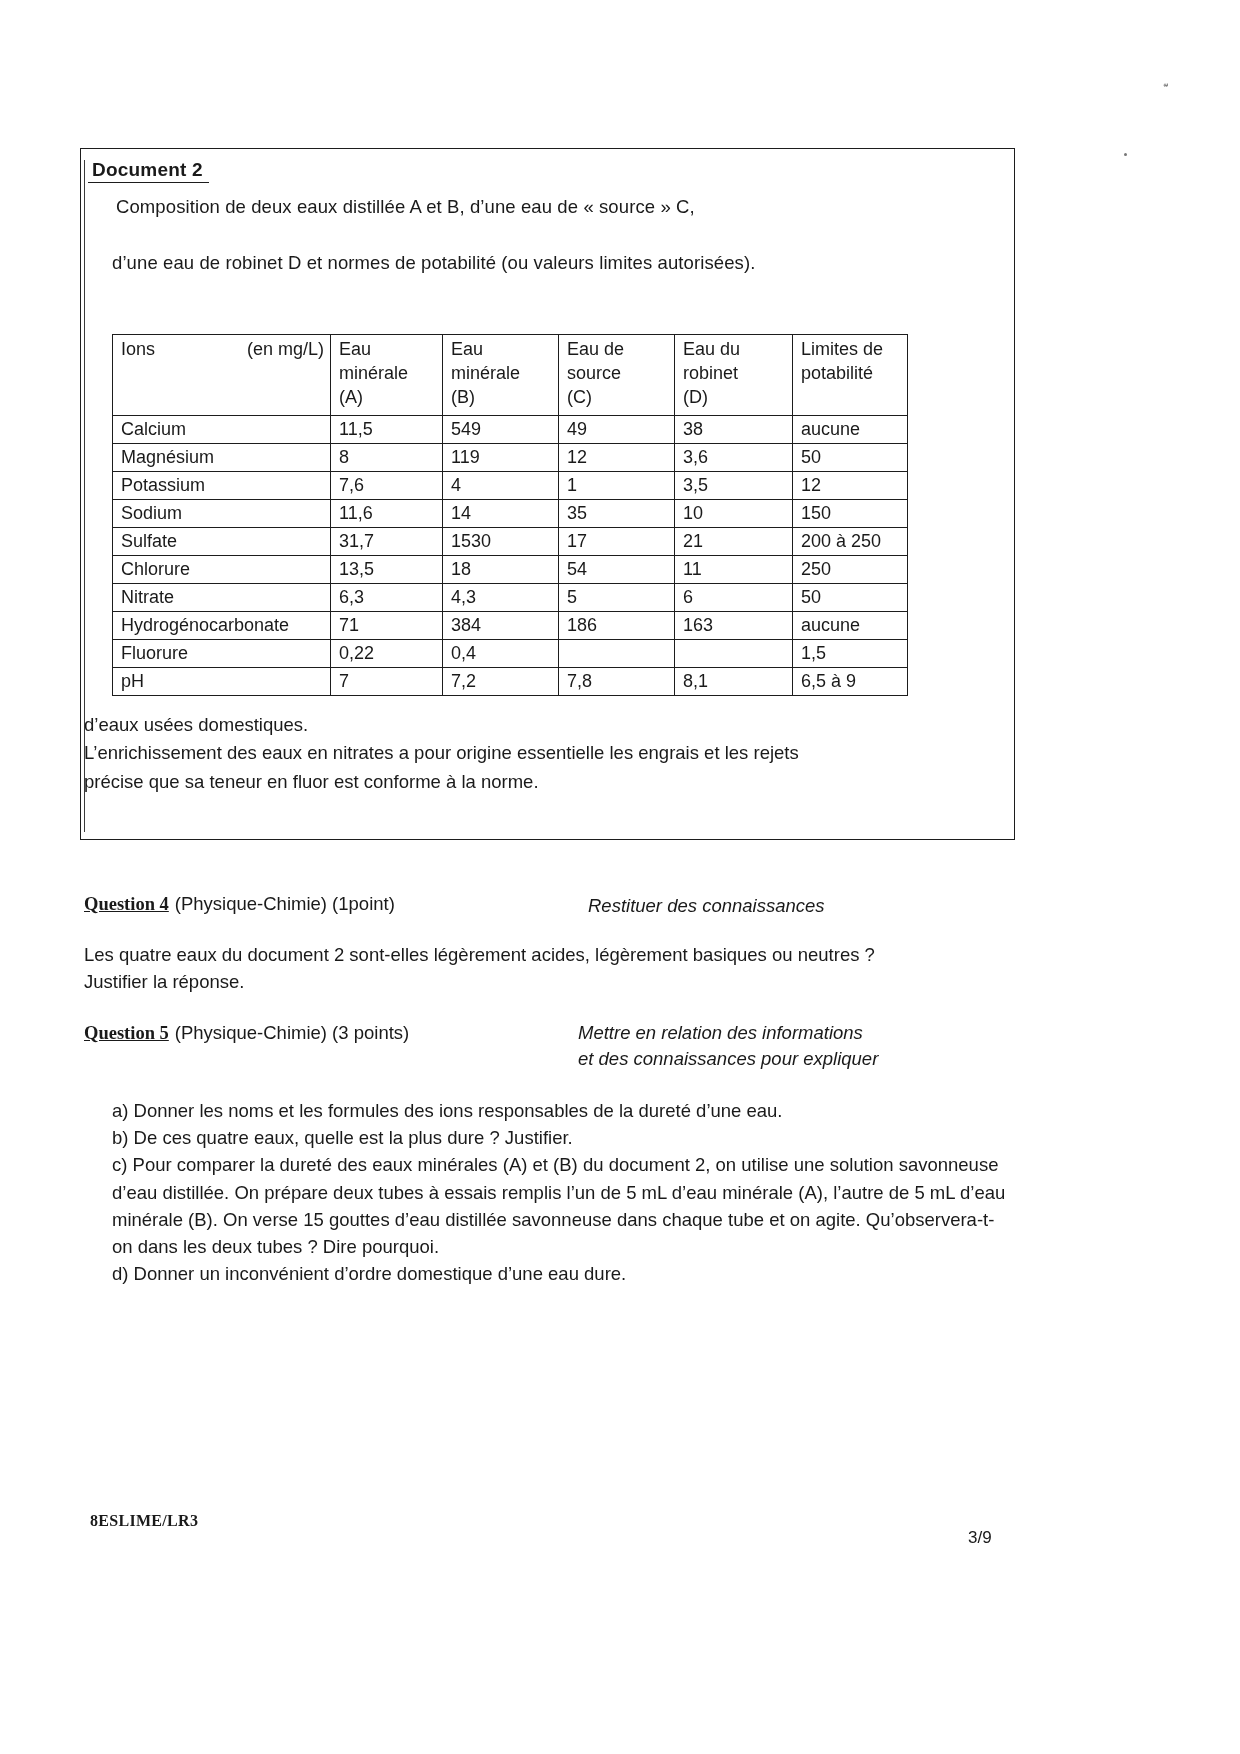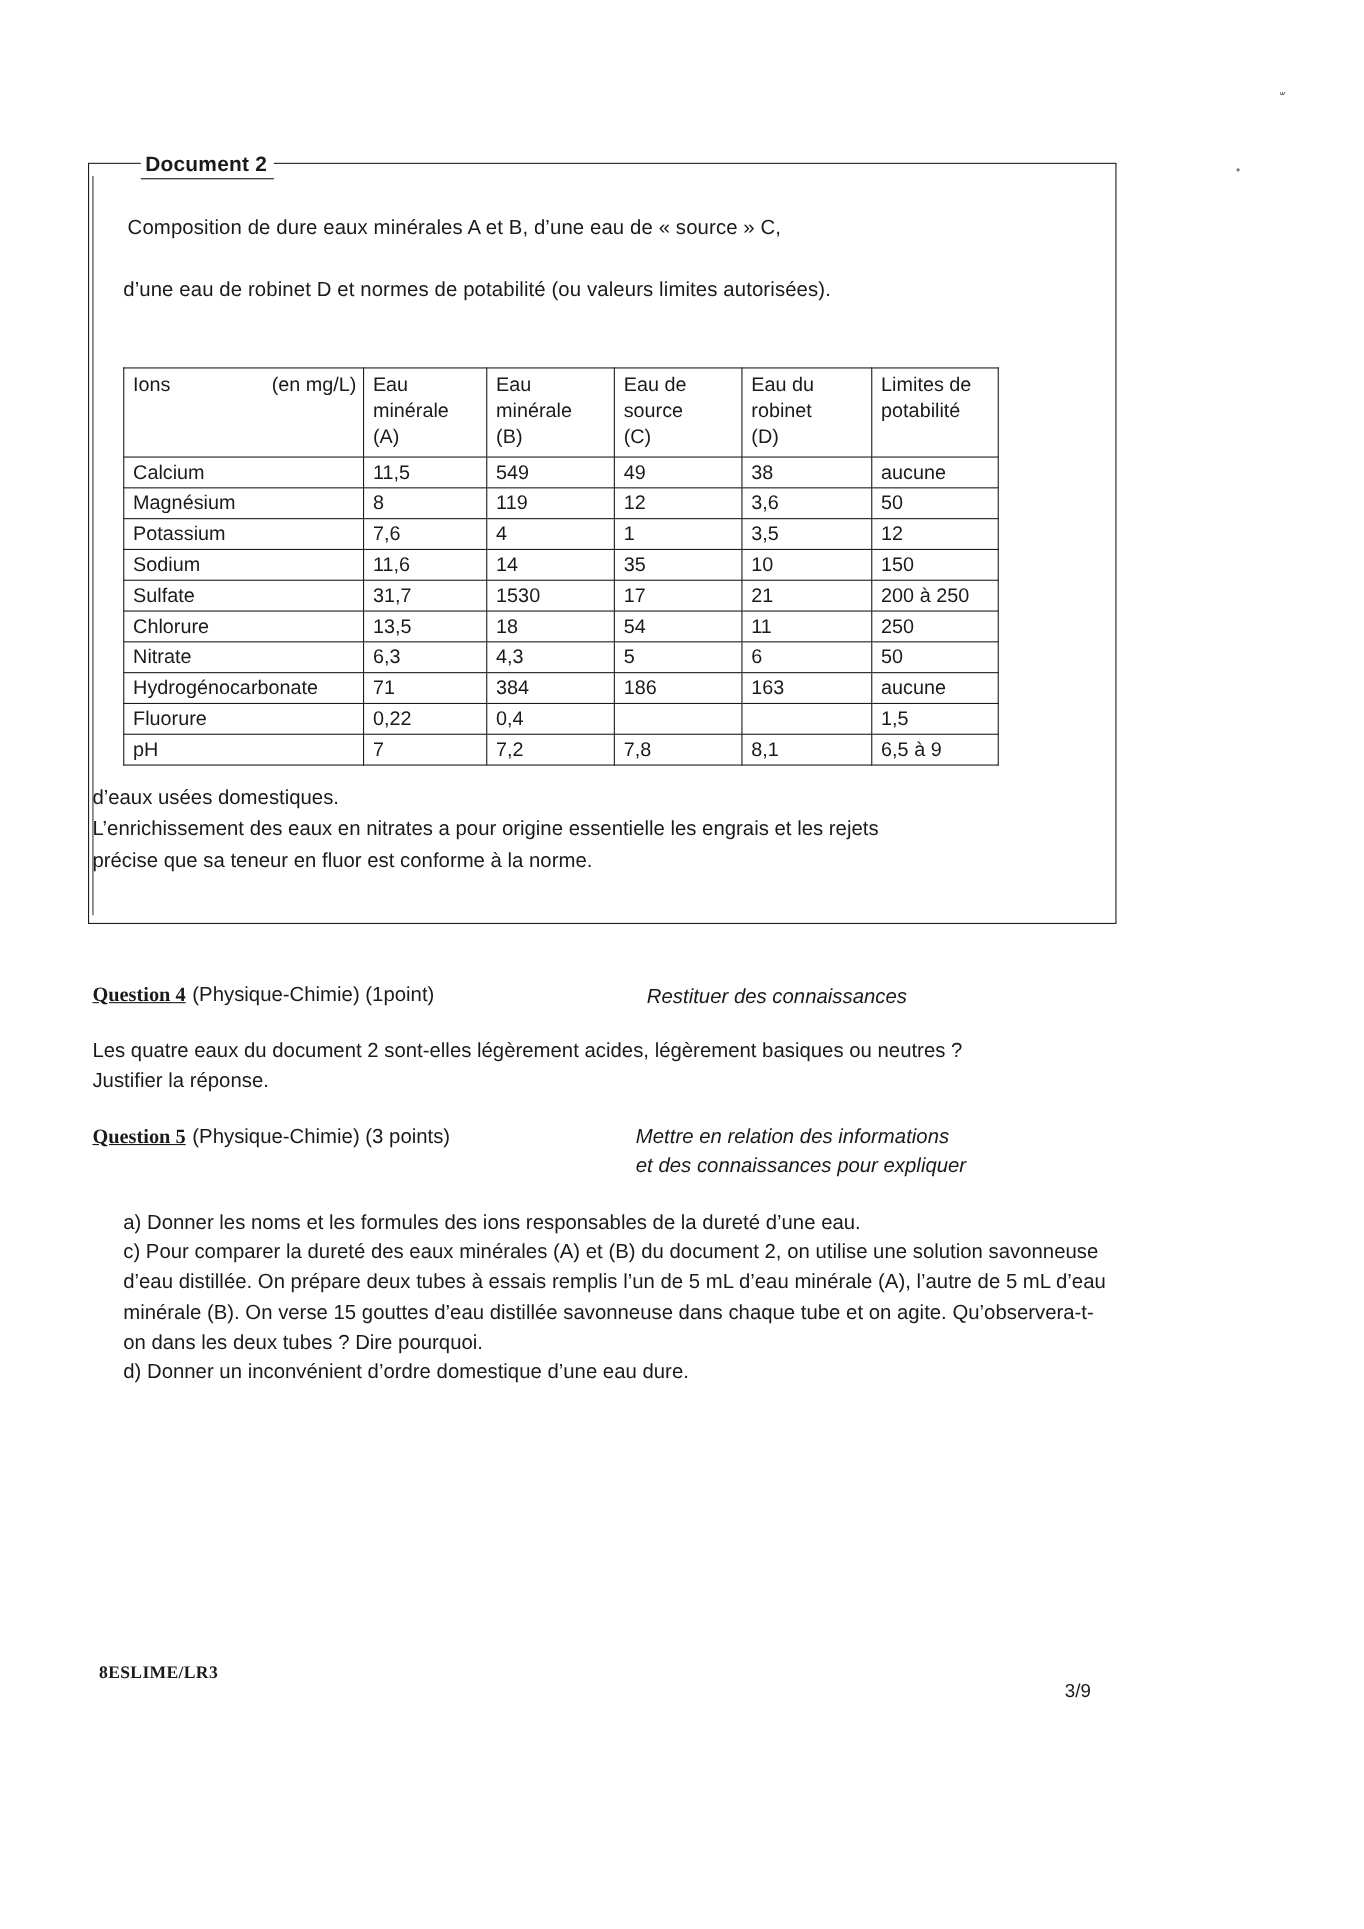--- a/index.html
+++ b/index.html
@@ -53,29 +53,28 @@
     position: absolute;
     left: 84px;
     top: 160px;
     width: 0;
     height: 672px;
     border-left: 1px solid #3a3a3a;
   }
   .doc-title {
     position: absolute;
     left: 88px;
-    top: 138px;
+    top: 158px;
     background: #ffffff;
     padding: 0 6px 0 4px;
     font-size: 19px;
     font-weight: bold;
     letter-spacing: 0.2px;
     border-bottom: 1.6px solid #1d1d1d;
     line-height: 1.25;
-    margin-left: 40px;
   }
   .doc-line1 {
     position: absolute;
     left: 116px;
     top: 196px;
     font-size: 18.5px;
     letter-spacing: 0.1px;
   }
   .doc-line2 {
     position: absolute;
@@ -195,21 +194,21 @@
 
 <div class="page">
 
   <span class="stray-mark">ّ</span>
   <span class="stray-dot"></span>
 
   <div class="doc-box"></div>
   <div class="doc-box-inner-line"></div>
   <div class="doc-title">Document 2</div>
 
-  <div class="doc-line1">Composition de dure eaux minérales A et B, d’une eau de « source » C,</div>
+  <div class="doc-line1">Composition de deux eaux distillée A et B, d’une eau de « source » C,</div>
   <div class="doc-line2">d’une eau de robinet D et normes de potabilité (ou valeurs limites autorisées).</div>
 
   <table class="ions-table">
     <colgroup>
       <col class="c0">
         <col class="c1">
         <col class="c2">
         <col class="c3">
         <col class="c4">
         <col class="c5">
@@ -330,20 +329,21 @@
 
   <div class="q-block q5-head">
     <span class="q-label">Question 5</span><span class="q-meta">(Physique-Chimie)   (3 points)</span>
   </div>
   <div class="q-right q5-right">
     <div>Mettre en relation des informations</div>
     <div>et des connaissances pour expliquer</div>
   </div>
   <div class="q5-body">
     <p>a) Donner les noms et les formules des ions responsables de la dureté d’une eau.</p>
+    <p>b) De ces quatre eaux, quelle est la plus dure ? Justifier.</p>
     <p>c) Pour comparer la dureté des eaux minérales (A) et (B) du document 2, on utilise une solution savonneuse d’eau distillée. On prépare deux tubes à essais remplis l’un de 5 mL d’eau minérale (A), l’autre de 5 mL d’eau minérale (B). On verse 15 gouttes d’eau distillée savonneuse dans chaque tube et on agite. Qu’observera-t-on dans les deux tubes ? Dire pourquoi.</p>
     <p>d) Donner un inconvénient d’ordre domestique d’une eau dure.</p>
   </div>
 
   <div class="footer-code">8ESLIME/LR3</div>
   <div class="footer-page">3/9</div>
 
 </div>
 
 </body></html>

